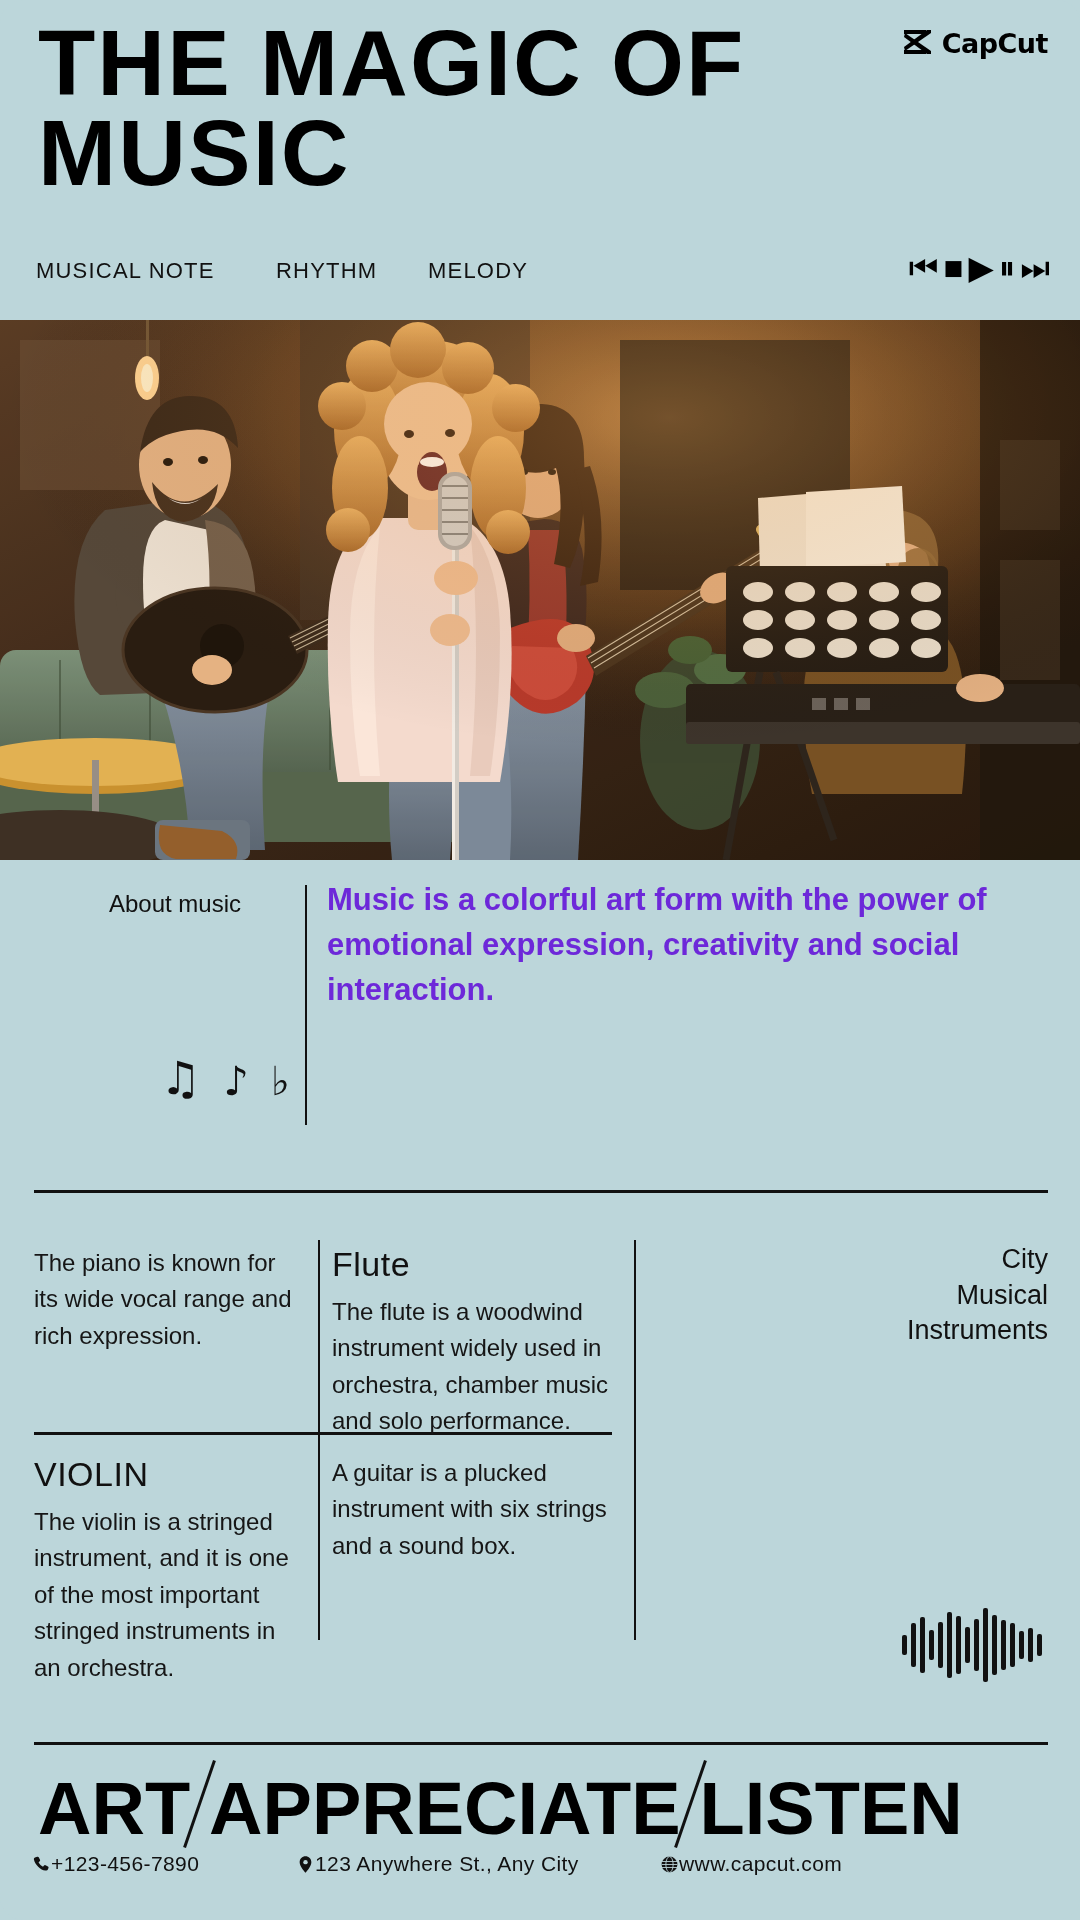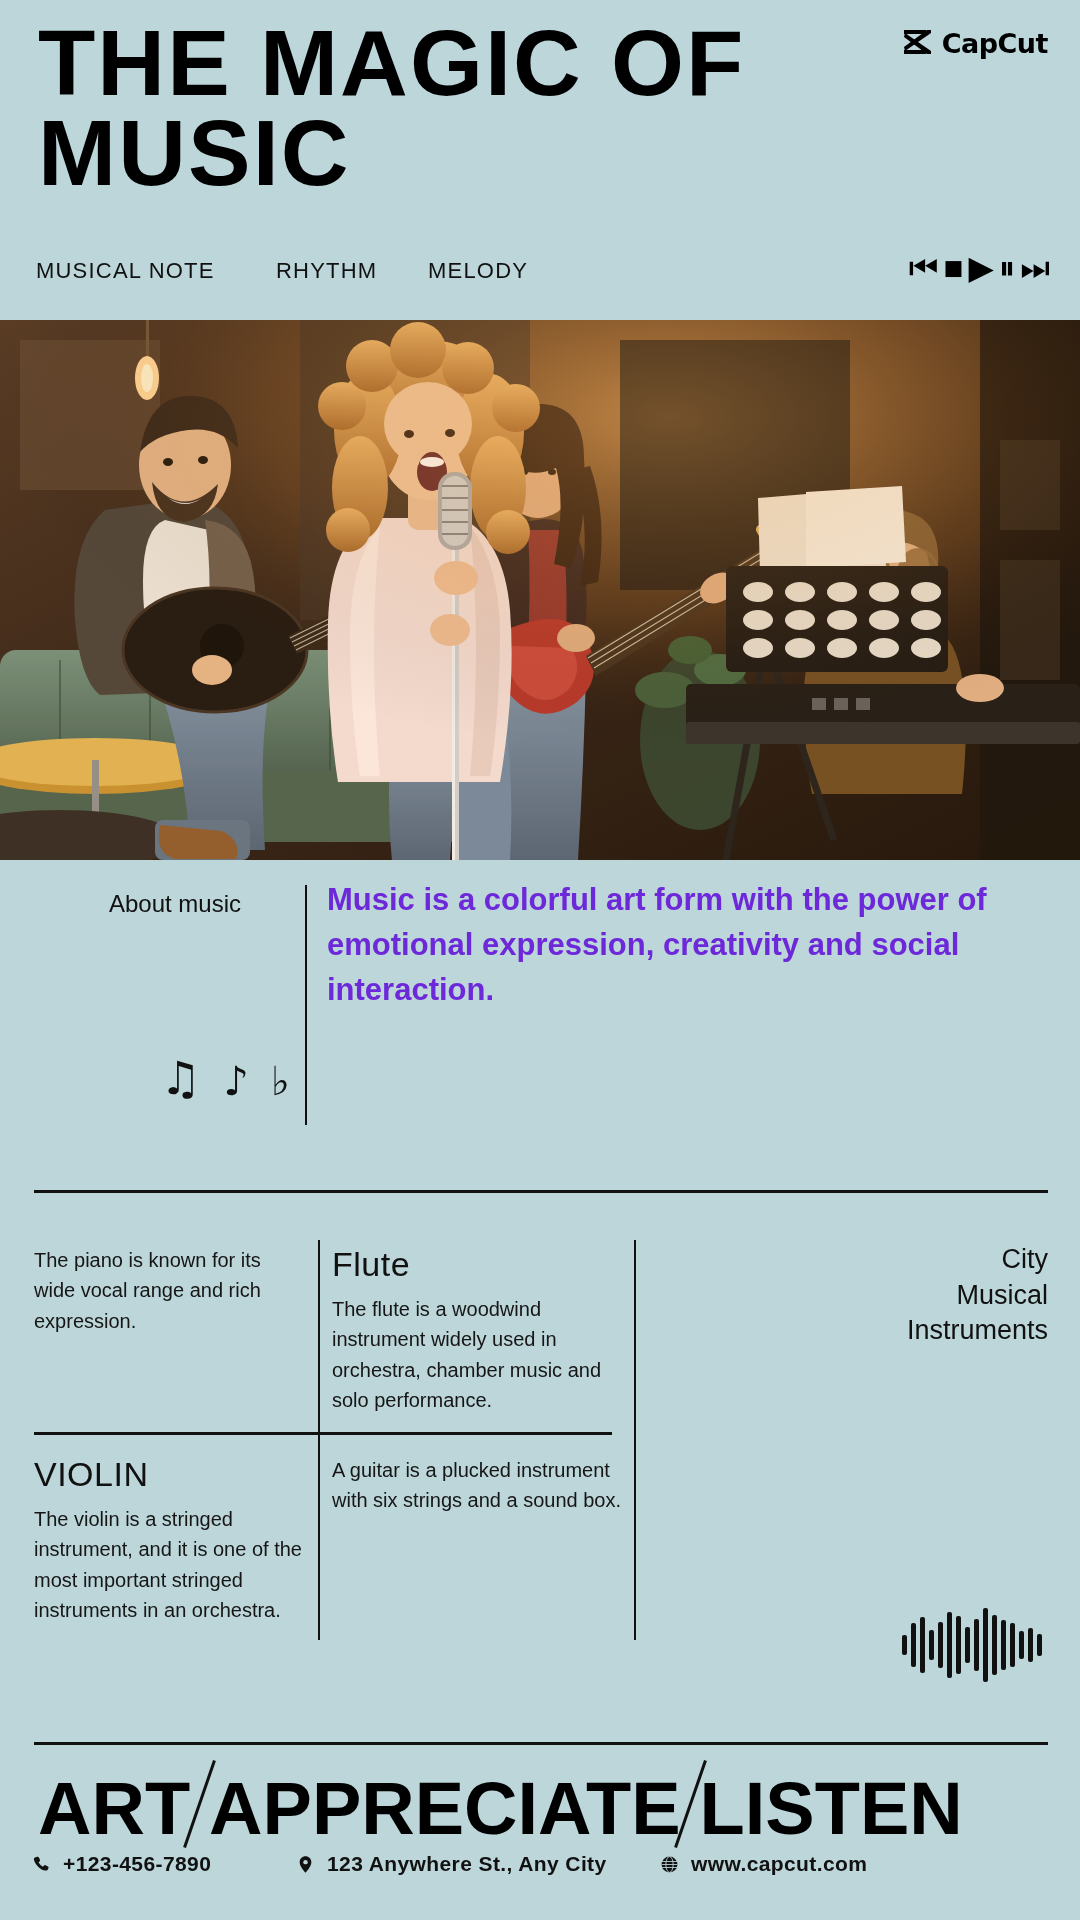--- a/index.html
+++ b/index.html
@@ -179,21 +179,21 @@
   }
   .inst h3 {
     margin: 0 0 10px 0;
     font-size: 34px;
     font-weight: 400;
     letter-spacing: 0.5px;
     color: #111;
   }
   .inst p {
     margin: 0;
-    font-size: 20px;
+    font-size: 24px;
     line-height: 1.52;
     color: #161616;
   }
 
   .inst-piano  { left: 34px;  top: 1245px; width: 270px; }
   .inst-flute  { left: 332px; top: 1245px; width: 290px; }
   .inst-violin { left: 34px;  top: 1455px; width: 272px; }
   .inst-guitar { left: 332px; top: 1455px; width: 290px; }
 
   .about-instruments {
@@ -263,26 +263,24 @@
     position: absolute;
     left: 0;
     top: 1852px;
     width: 1080px;
     height: 60px;
   }
   .contact {
     position: absolute;
     display: flex;
     align-items: center;
-    gap: 12px;
     font-size: 21px;
     letter-spacing: 0.4px;
     color: #111;
     white-space: nowrap;
-    font-weight: bold;
   }
   .contact.c0 { left: 32px; }
   .contact.c1 { left: 296px; }
   .contact.c2 { left: 660px; }
   .contact .ic { display: flex; align-items: center; }
 </style>
 </head>
 <body>
 
 <div class="poster">

